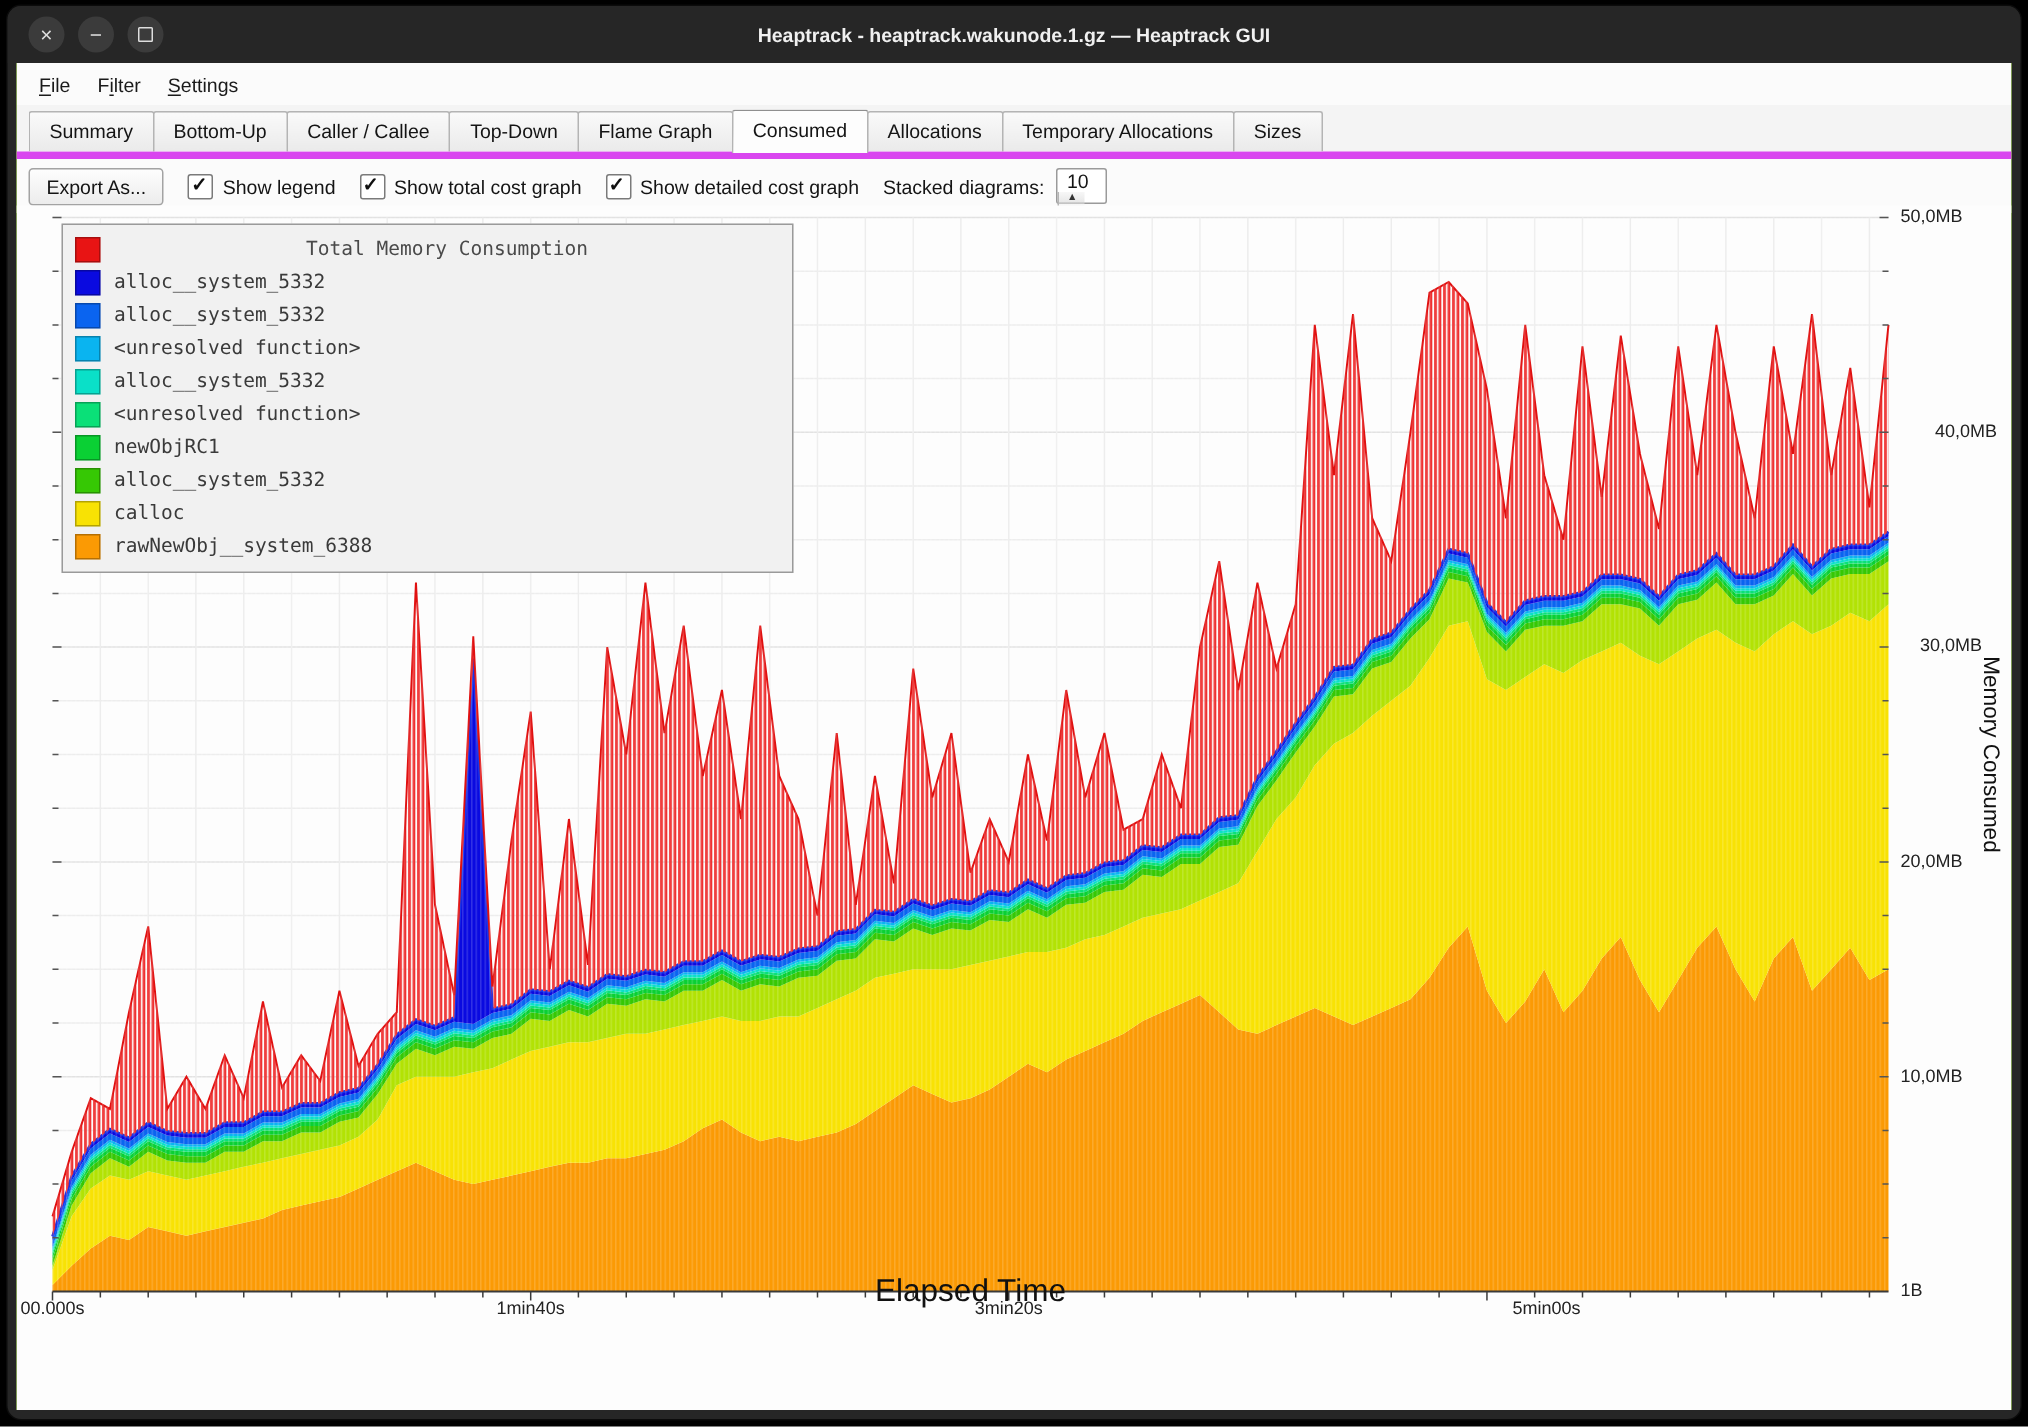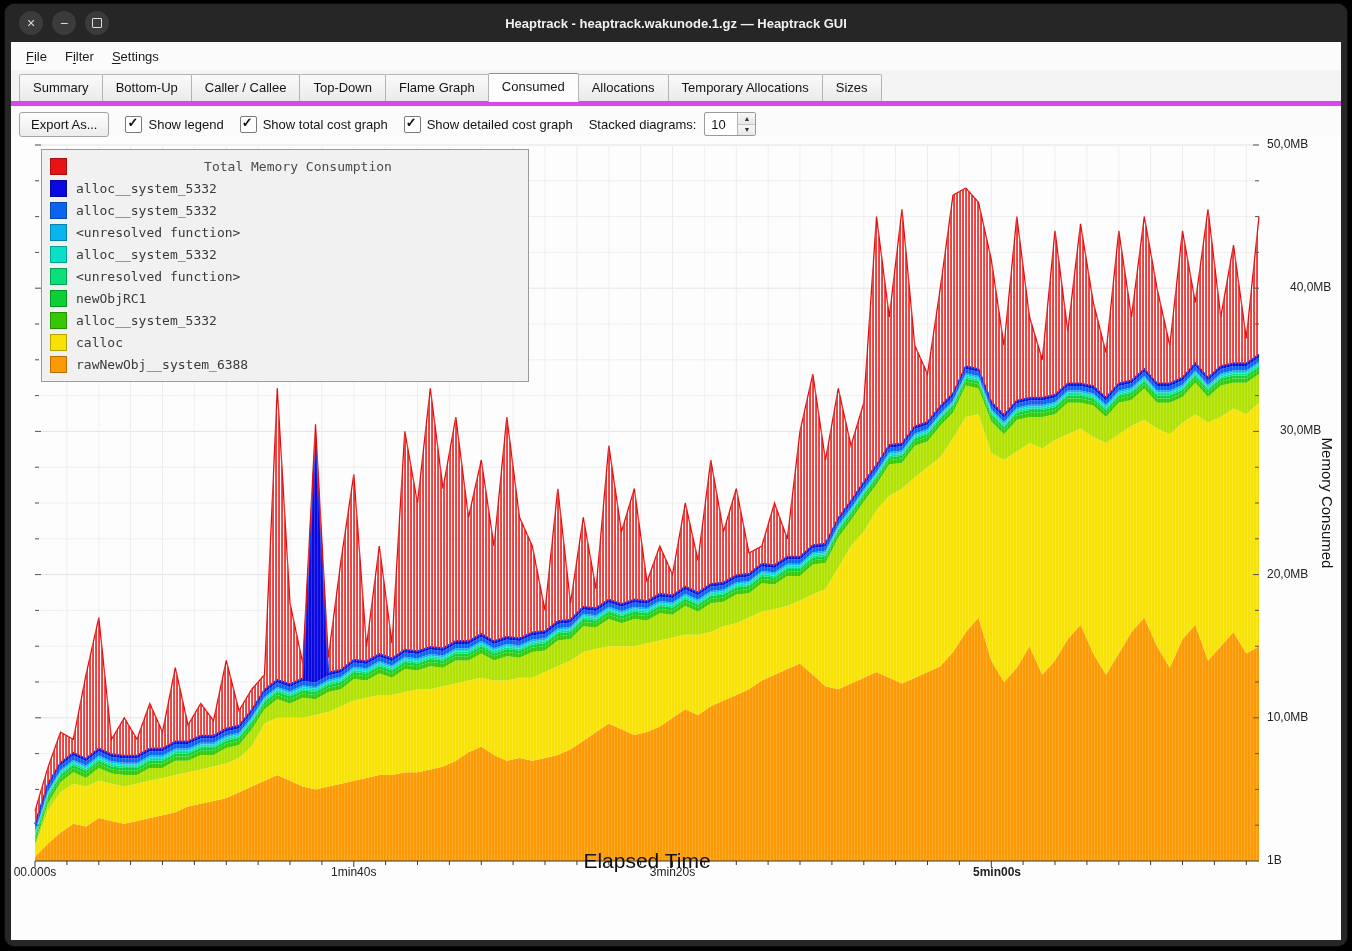--- a/index.html
+++ b/index.html
@@ -25,21 +25,21 @@
   .tab{font-size:13px;color:#141414;padding:5px 13px 6px;border:1px solid #b4b4b4;border-bottom:none;
        background:linear-gradient(#fafafa,#eaeaea);margin-right:-1px;border-radius:2px 2px 0 0;white-space:nowrap;}
   .tab.active{background:#fdfdfd;position:relative;z-index:2;margin-bottom:-1px;padding-bottom:8px;border-top:1px solid #8f8f8f;}
   
   .toolbar{height:36px;display:flex;align-items:center;gap:16px;padding-left:8px;background:#fbfbfb;font-size:13px;color:#141414;}
   .btn{padding:4px 11px;border:1px solid #a3a3a3;border-radius:3px;background:linear-gradient(#fefefe,#ececec);
        font-size:13px;color:#141414;}
   .check{display:flex;align-items:center;gap:6px;}
   .box{width:15px;height:15px;border:1px solid #7a7a7a;border-radius:2px;background:#fff;position:relative;}
   .box.checked::after{content:"✓";position:absolute;left:1px;top:-2px;font-size:13px;font-weight:bold;color:#101010;}
-  .spin{display:flex;border:1px solid #9a9a9a;border-radius:2px;background:#fff;height:22px;align-items:stretch;}
+  .spin{display:flex;border:1px solid #9a9a9a;border-radius:2px;background:#fff;height:22px;align-items:stretch;flex-direction:column;}
   .spin .val{width:26px;display:flex;align-items:center;padding-left:6px;font-size:13px;}
   .spin .arrows{width:17px;display:flex;flex-direction:column;border-left:1px solid #b5b5b5;}
   .spin .arrows div{flex:1;display:flex;align-items:center;justify-content:center;font-size:7px;color:#333;
                     background:linear-gradient(#f7f7f7,#e7e7e7);}
   .spin .arrows div:first-child{border-bottom:1px solid #c4c4c4;}
   
   .chart-wrap{position:absolute;top:95px;left:0;right:0;bottom:0;background:#fdfdfd;}
   #plot{position:absolute;left:24px;top:8px;width:1224px;height:716px;overflow:visible;}
   .ytick{position:absolute;left:1256px;width:70px;font-size:12px;color:#222;text-align:left;}
   .xtick{position:absolute;top:728px;font-size:12px;color:#222;transform:translateX(-50%);white-space:nowrap;}
@@ -277,21 +277,21 @@
           <div class="ytick" style="top: 572.8px;">10,0MB</div>
           <div class="ytick" style="top: 429.6px;">20,0MB</div>
           <div class="ytick" style="top: 286.4px; margin-left: 13px;">30,0MB</div>
           <div class="ytick" style="top: 143.2px; margin-left: 23px;">40,0MB</div>
           <div class="ytick" style="top: 0px;">50,0MB</div>
         </div>
       <div id="xticks">
           <div class="xtick" style="left: 24px;">00.000s</div>
           <div class="xtick" style="left: 342.75px;">1min40s</div>
           <div class="xtick" style="left: 661.5px;">3min20s</div>
-          <div class="xtick" style="left: 986px; font-weight: bold;">5min00s</div>
+          <div class="xtick" style="left: 1020px;">5min00s</div>
         </div>
       <div class="xtitle">Elapsed Time</div>
       <div class="ytitle">Memory Consumed</div>
       <div class="legend" id="legend">
           <div class="lrow">
             <span class="swatch" style="background: rgb(232, 20, 20);"></span>
             <span class="ltitle">Total Memory Consumption</span>
           </div>
           <div class="lrow">
             <span class="swatch" style="background: rgb(10, 10, 224);"></span>

